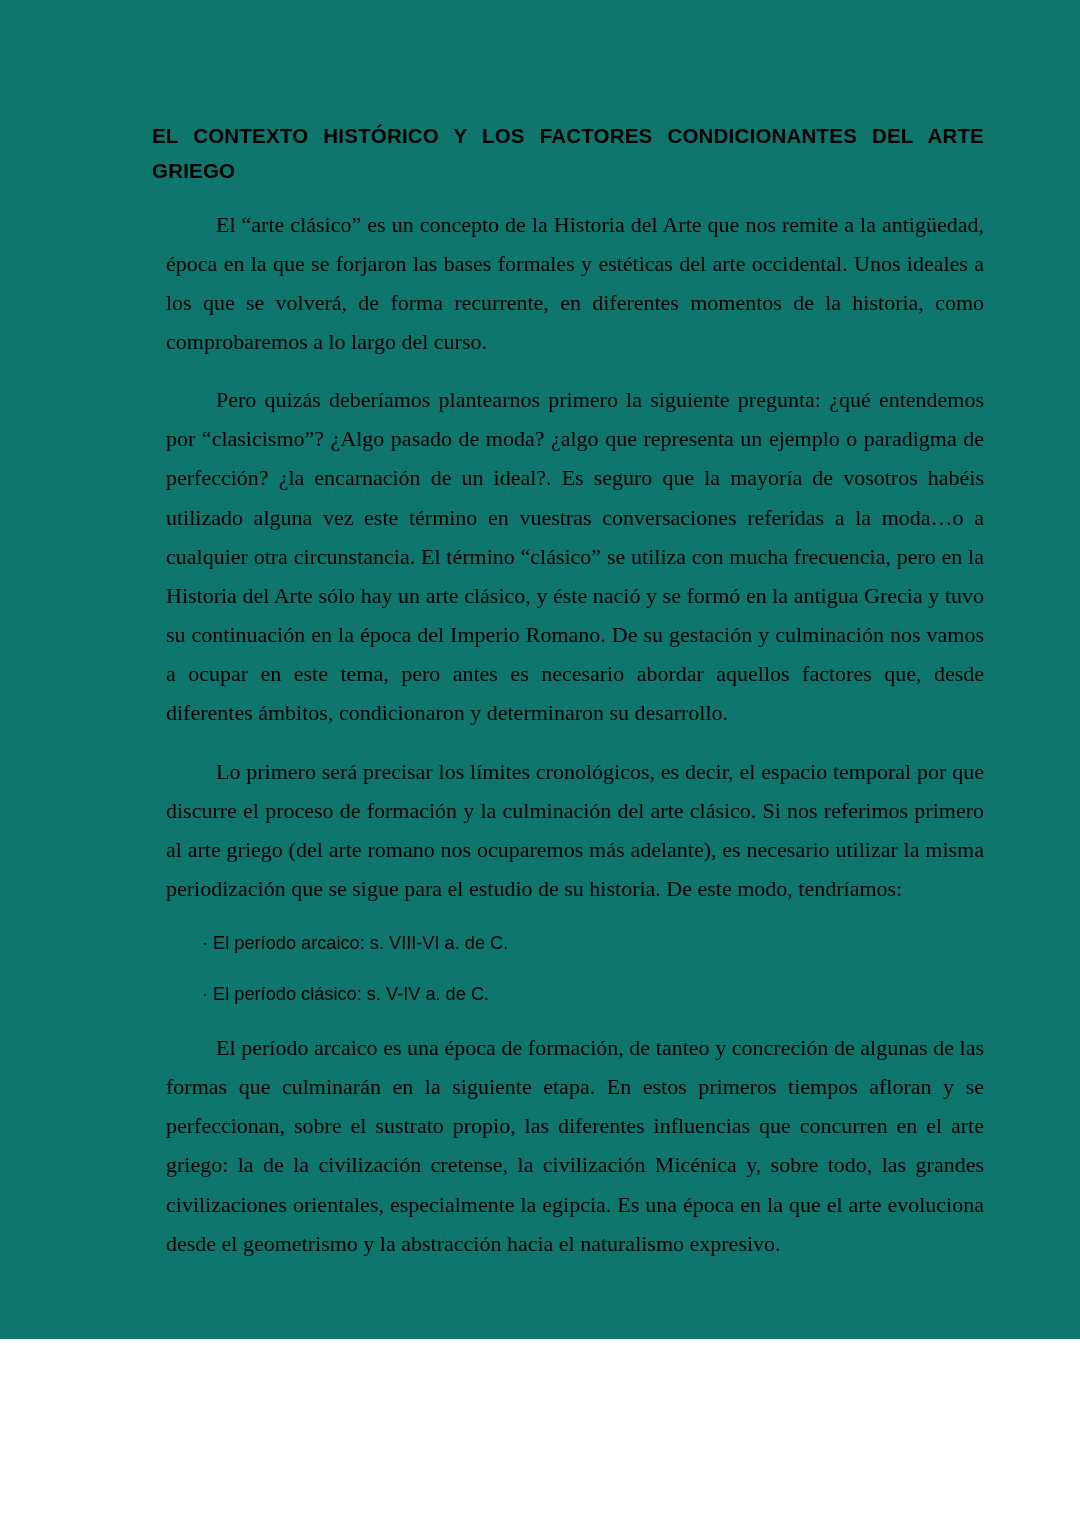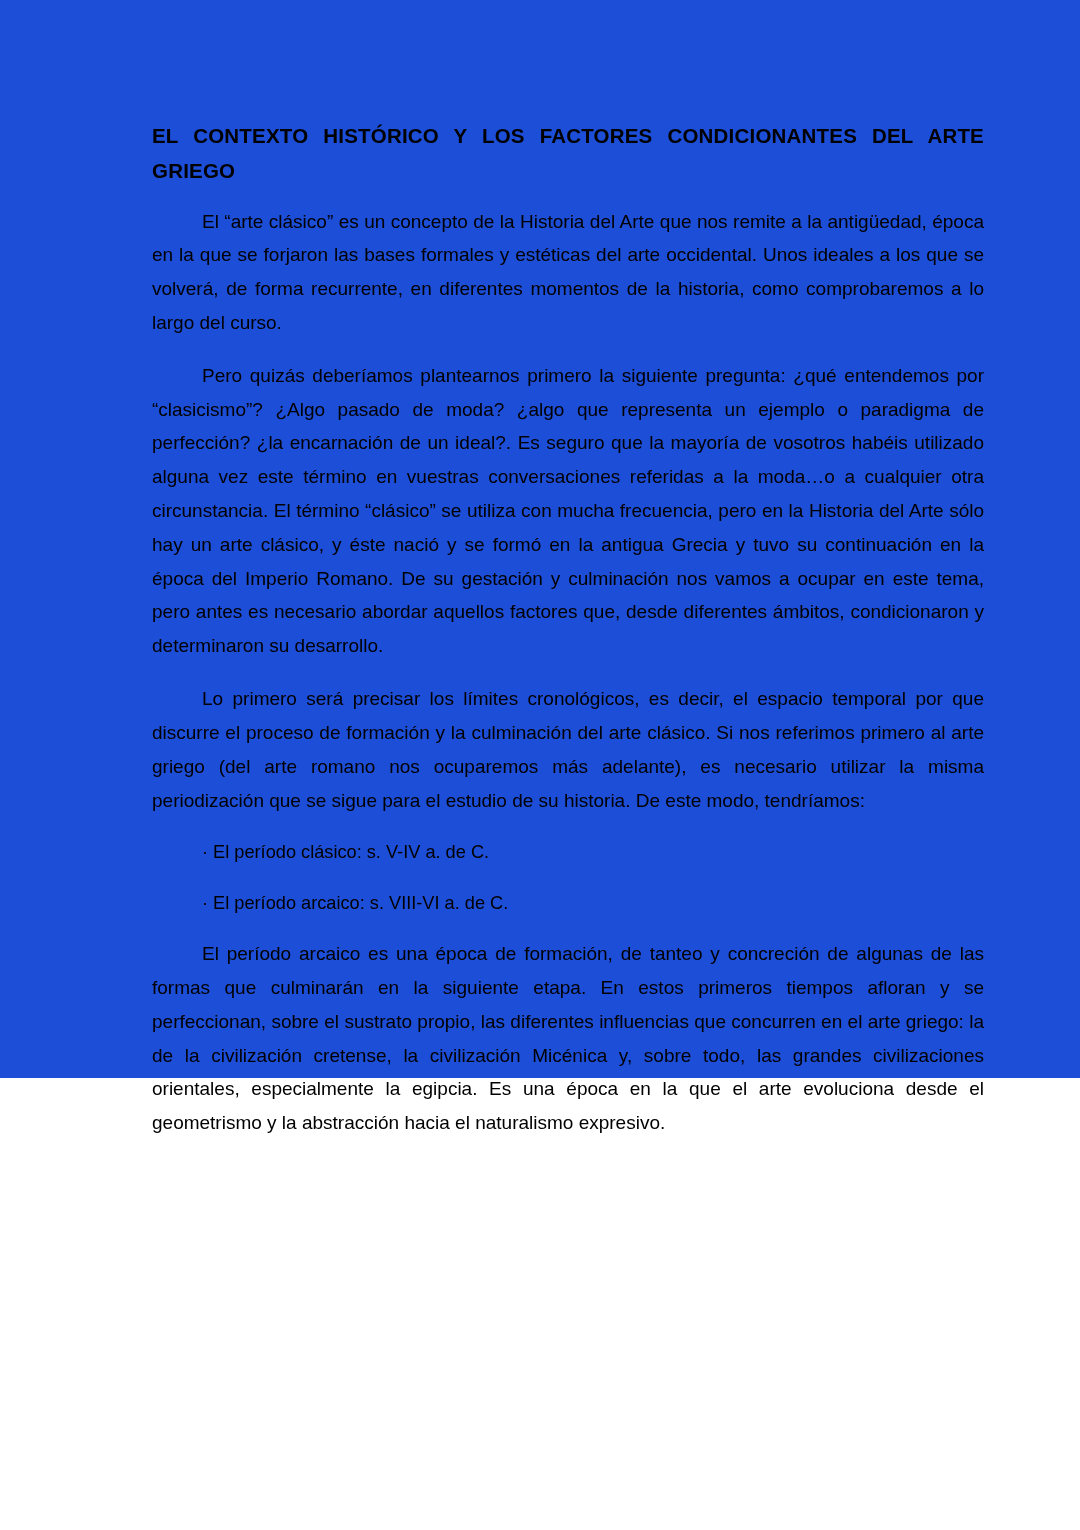--- a/index.html
+++ b/index.html
@@ -10,23 +10,23 @@
   body {
     width: 1080px;
     height: 1530px;
     font-family: "Liberation Serif", serif;
     color: #000000;
     overflow: hidden;
   }
   .page {
     box-sizing: border-box;
     width: 1080px;
-    height: 1078px;
+    height: 1339px;
     padding: 118px 96px 60px 152px;
-    background: #1d4ed8;
+    background: #0f766e;
   }
   .doc-title {
     font-family: "Liberation Sans", sans-serif;
     font-weight: bold;
     font-size: 20.5px;
     line-height: 1.72;
     letter-spacing: 0.2px;
     text-align: justify;
     text-align-last: left;
     margin: 0 0 16px 0;
@@ -34,26 +34,26 @@
   }
   .heading {
     font-family: "Liberation Sans", sans-serif;
     font-weight: bold;
     font-size: 19.5px;
     line-height: 1.6;
     margin: 26px 0 14px 0;
     padding-left: 50px;
   }
   p.body-text {
-    font-family: Liberation Sans, sans-serif;
-    font-size: 19px;
+    font-family: Liberation Serif, serif;
+    font-size: 22px;
     line-height: 1.78;
     text-align: justify;
     text-align-last: left;
-    margin: 0 0 19px 0;
+    margin: 0 0 19px 14px;
     text-indent: 50px;
   }
   p.bullet {
     font-family: "Liberation Sans", sans-serif;
     font-size: 18.2px;
     line-height: 1.78;
     margin: 0 0 18px 0;
     padding-left: 50px;
     text-align: left;
   }
@@ -66,18 +66,18 @@
   <h1 class="doc-title">EL CONTEXTO HISTÓRICO Y LOS FACTORES CONDICIONANTES DEL ARTE GRIEGO</h1>
 
 
   <p class="body-text">El “arte clásico” es un concepto de la Historia del Arte que nos remite a la antigüedad, época en la que se forjaron las bases formales y estéticas del arte occidental. Unos ideales a los que se volverá, de forma recurrente, en diferentes momentos de la historia, como comprobaremos a lo largo del curso.</p>
 
   <p class="body-text">Pero quizás deberíamos plantearnos primero la siguiente pregunta: ¿qué entendemos por “clasicismo”? ¿Algo pasado de moda? ¿algo que representa un ejemplo o paradigma de perfección? ¿la encarnación de un ideal?. Es seguro que la mayoría de vosotros habéis utilizado alguna vez este término en vuestras conversaciones referidas a la moda…o a cualquier otra circunstancia. El término “clásico” se utiliza con mucha frecuencia, pero en la Historia del Arte sólo hay un arte clásico, y éste nació y se formó en la antigua Grecia y tuvo su continuación en la época del Imperio Romano. De su gestación y culminación nos vamos a ocupar en este tema, pero antes es necesario abordar aquellos factores que, desde diferentes ámbitos, condicionaron y determinaron su desarrollo.</p>
 
 
   <p class="body-text">Lo primero será precisar los límites cronológicos, es decir, el espacio temporal por que discurre el proceso de formación y la culminación del arte clásico. Si nos referimos primero al arte griego (del arte romano nos ocuparemos más adelante), es necesario utilizar la misma periodización que se sigue para el estudio de su historia. De este modo, tendríamos:</p>
 
+  <p class="bullet">· El período arcaico: s. VIII-VI a. de C.</p>
   <p class="bullet">· El período clásico: s. V-IV a. de C.</p>
-  <p class="bullet">· El período arcaico: s. VIII-VI a. de C.</p>
 
   <p class="body-text">El período arcaico es una época de formación, de tanteo y concreción de algunas de las formas que culminarán en la siguiente etapa. En estos primeros tiempos afloran y se perfeccionan, sobre el sustrato propio, las diferentes influencias que concurren en el arte griego: la de la civilización cretense, la civilización Micénica y, sobre todo, las grandes civilizaciones orientales, especialmente la egipcia. Es una época en la que el arte evoluciona desde el geometrismo y la abstracción hacia el naturalismo expresivo.</p>
 
 </div>
 
 </body></html>

